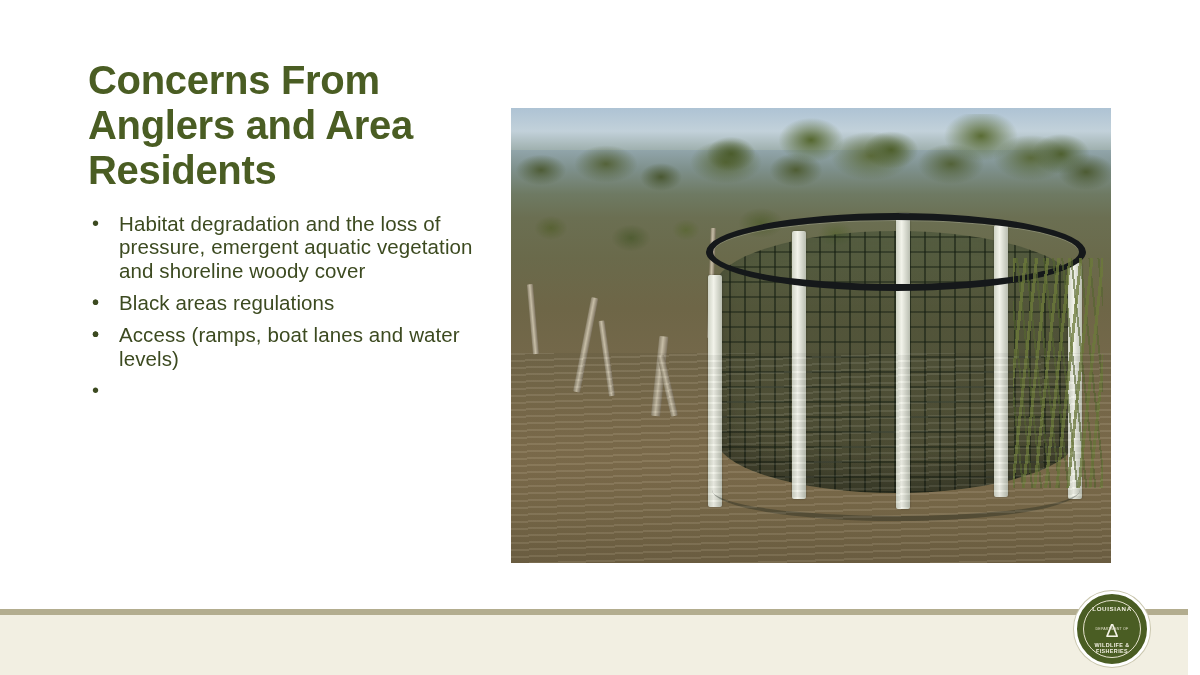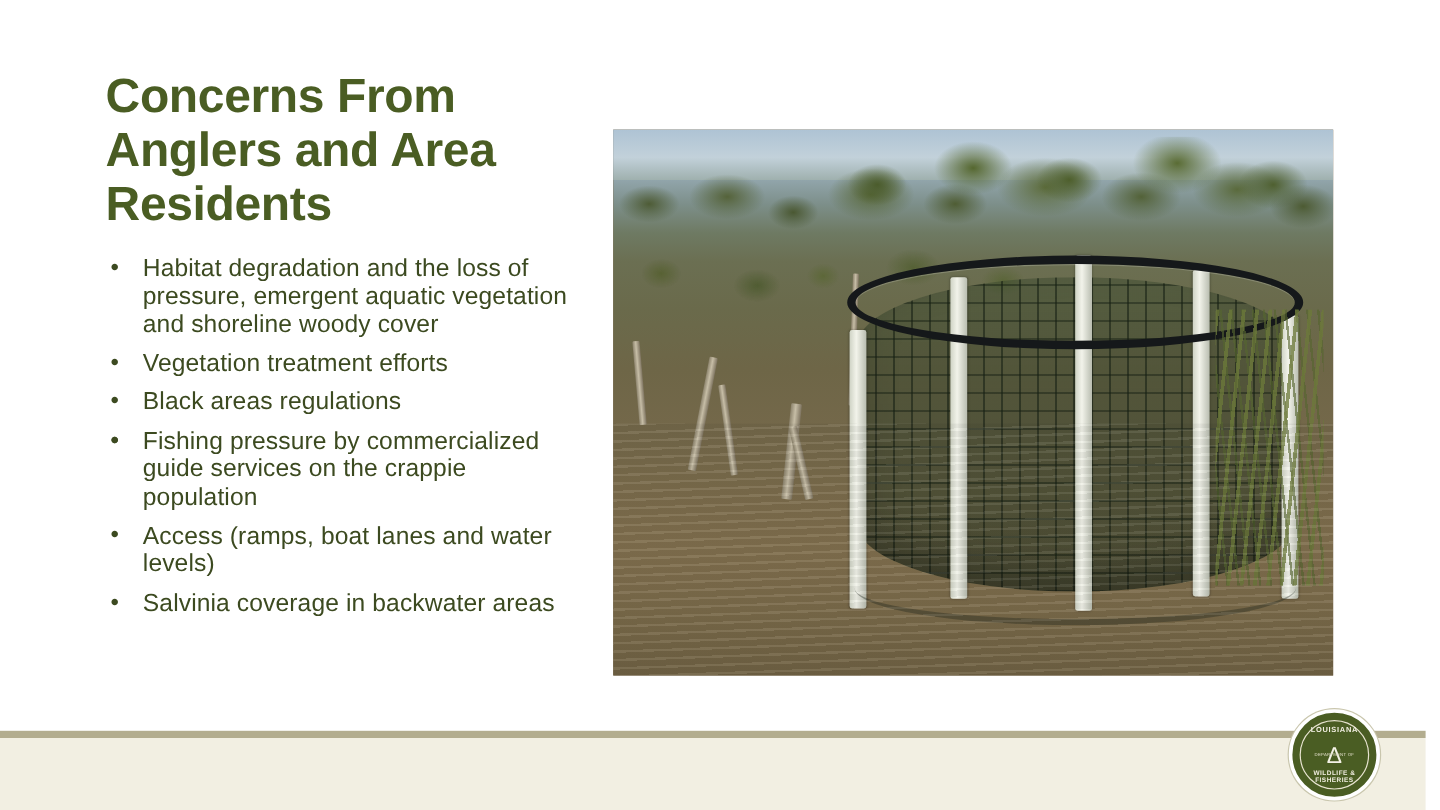--- a/index.html
+++ b/index.html
@@ -275,40 +275,37 @@
 
   <div class="title">Concerns From Anglers and Area Residents</div>
 
   <ul class="bullets">
     <li class="bullet bullet-wide">
       <span class="dot">•</span>
       <span>Habitat degradation and the loss of pressure, emergent aquatic vegetation and shoreline woody cover</span>
     </li>
     <li class="bullet">
       <span class="dot">•</span>
-      <span>Vegetation treatment efforts</span>
     </li>
     <li class="bullet">
       <span class="dot">•</span>
       <span>Black areas regulations</span>
     </li>
     <li class="bullet">
       <span class="dot">•</span>
     </li>
     <li class="bullet bullet-wide">
       <span class="dot">•</span>
-      <span>Fishing pressure by commercialized guide services on the crappie population</span>
     </li>
     <li class="bullet">
       <span class="dot">•</span>
       <span>Access (ramps, boat lanes and water levels)</span>
     </li>
     <li class="bullet">
       <span class="dot">•</span>
-      <span>Salvinia coverage in backwater areas</span>
     </li>
   </ul>
 
   <div class="photo-frame">
     <div class="photo" aria-label="Circular wire exclosure cage installed in shallow flooded lake habitat with emergent shrubs and dead timber">
       <div class="sky"></div>
       <div class="treeline"></div>
       <div class="bushes"></div>
       <div class="veg-top"></div>
 

